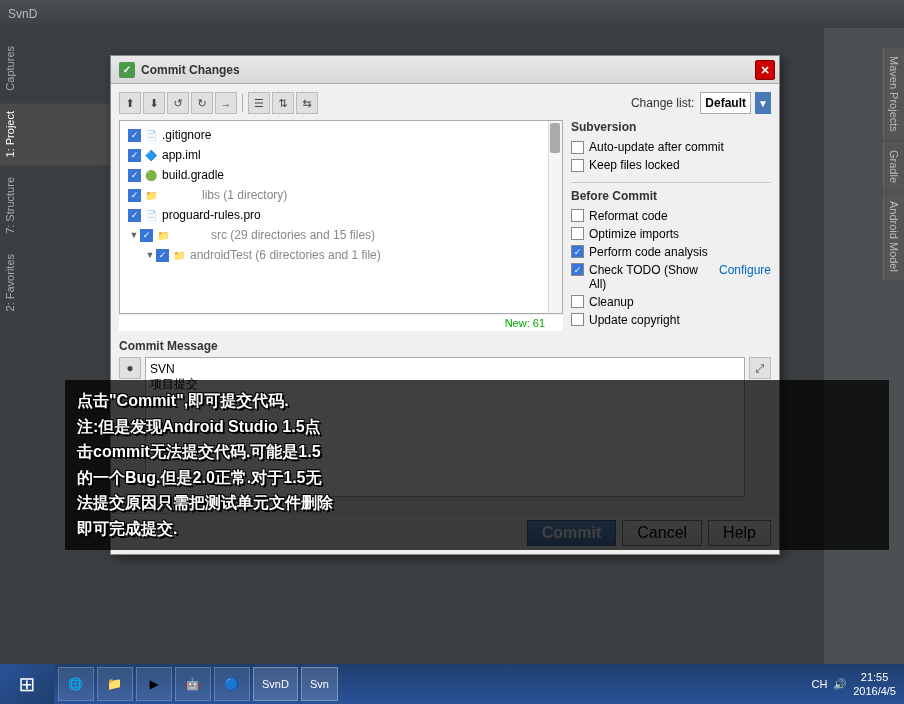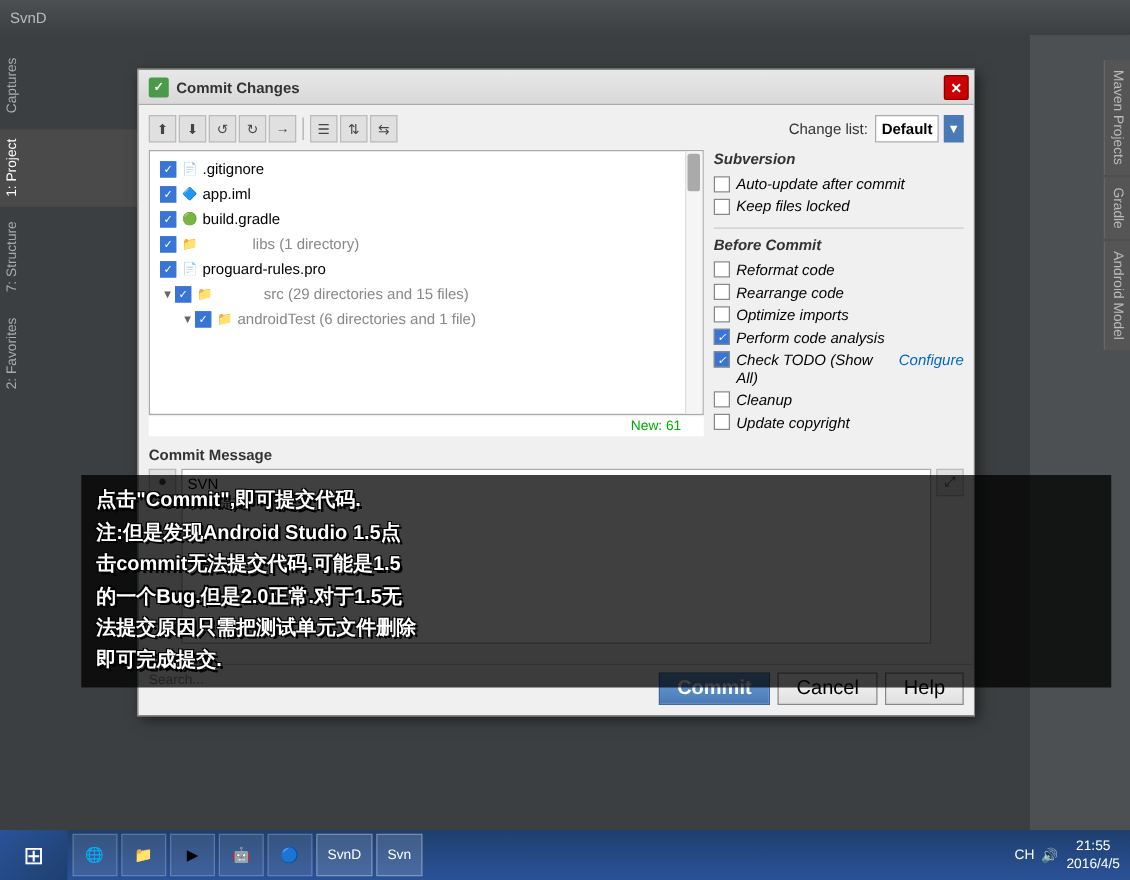--- a/index.html
+++ b/index.html
@@ -257,21 +257,20 @@
       text-align: right;
       padding: 2px 18px 2px 0;
       background: white;
       border-top: 1px solid #eee;
     }
 
     
     .svn-panel {
       width: 200px;
       font-size: 12px;
-      font-style: italic;
     }
 
     .svn-title {
       font-weight: bold;
       color: #333;
       margin-bottom: 6px;
     }
 
     .svn-option {
       display: flex;
@@ -640,24 +639,20 @@
           <span>Keep files locked</span>
         </div>
 
         <div class="before-commit-title">Before Commit</div>
 
         <div class="before-commit-option">
           <span class="svn-checkbox"></span>
           <span>Reformat code</span>
         </div>
 
-        <div class="before-commit-option">
-          <span class="svn-checkbox"></span>
-          <span>Rearrange code</span>
-        </div>
 
         <div class="before-commit-option">
           <span class="svn-checkbox"></span>
           <span>Optimize imports</span>
         </div>
 
         <div class="before-commit-option">
           <span class="svn-checkbox checked">✓</span>
           <span>Perform code analysis</span>
         </div>

